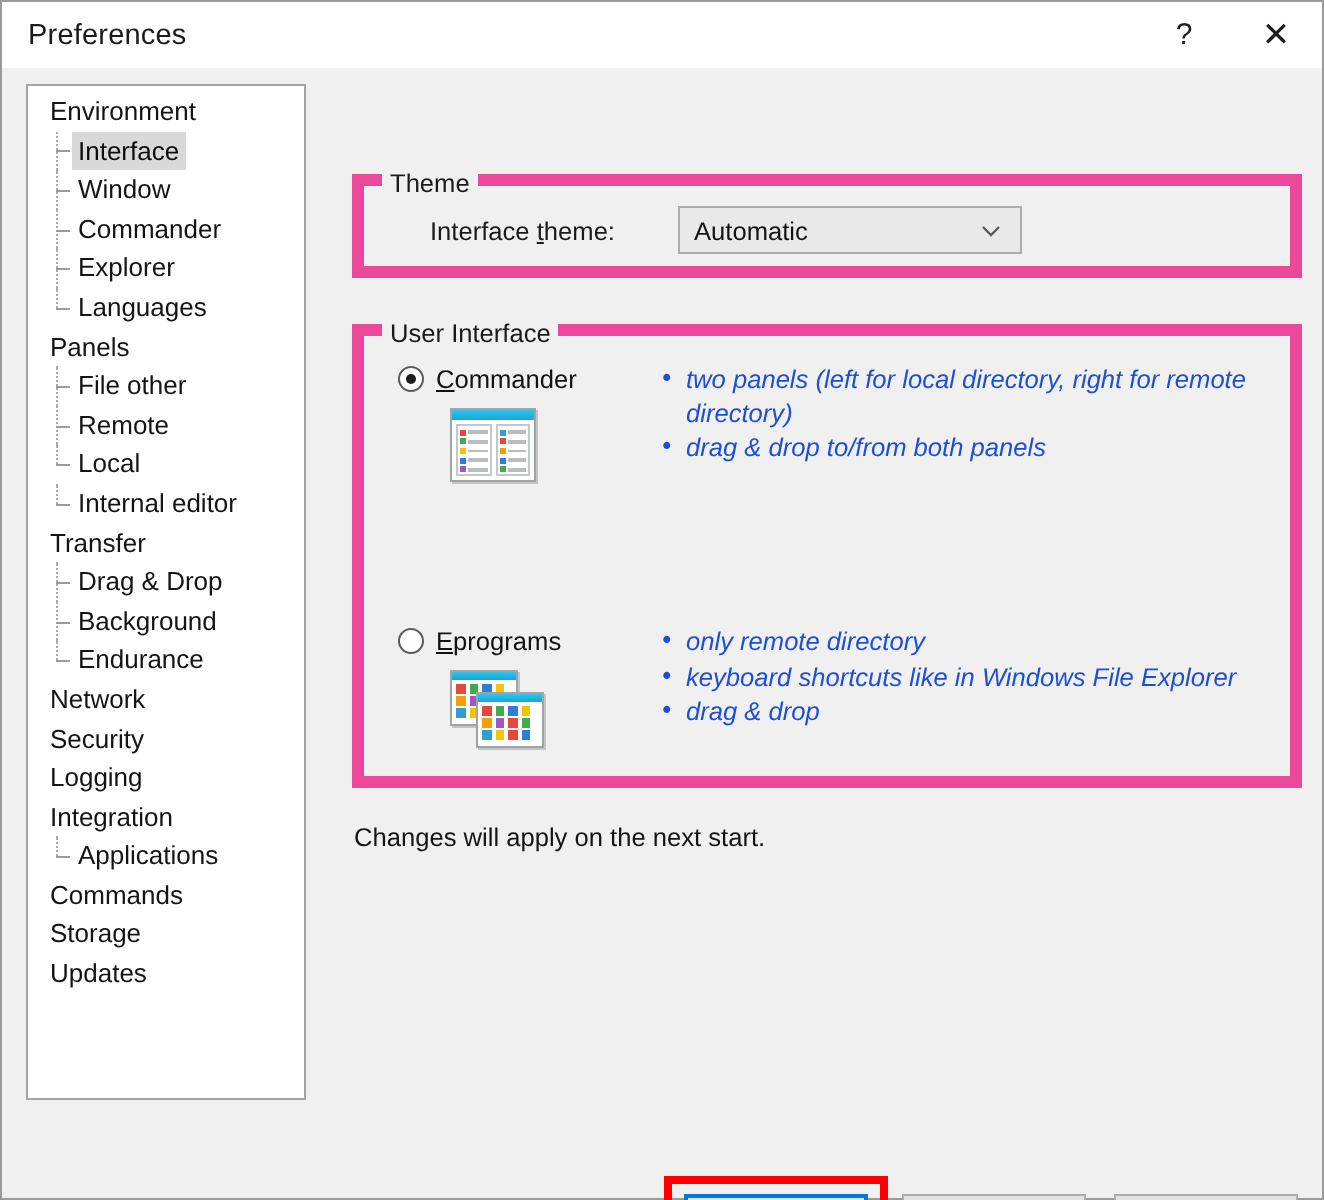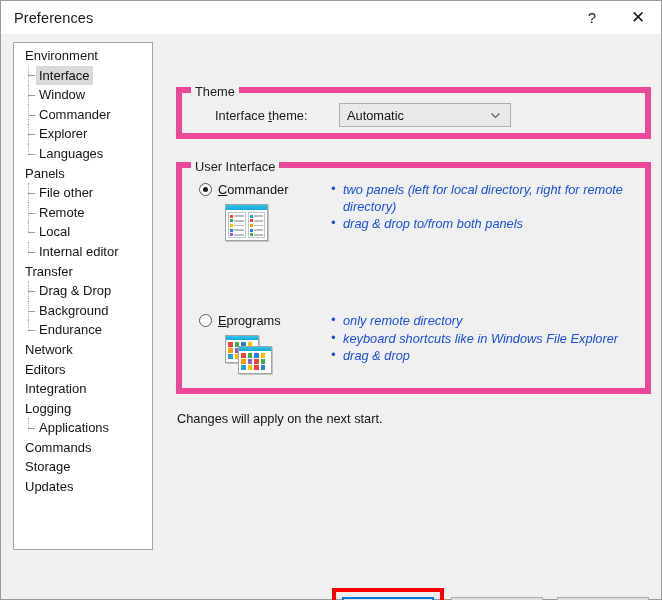--- a/index.html
+++ b/index.html
@@ -295,23 +295,23 @@
         <div class="tnode root"><span class="tlabel">Panels</span></div>
         <div class="tnode child"><span class="tlabel">File other</span></div>
         <div class="tnode child"><span class="tlabel">Remote</span></div>
         <div class="tnode child last"><span class="tlabel">Local</span></div>
         <div class="tnode child last"><span class="tlabel">Internal editor</span></div>
         <div class="tnode root"><span class="tlabel">Transfer</span></div>
         <div class="tnode child"><span class="tlabel">Drag &amp; Drop</span></div>
         <div class="tnode child"><span class="tlabel">Background</span></div>
         <div class="tnode child last"><span class="tlabel">Endurance</span></div>
         <div class="tnode root"><span class="tlabel">Network</span></div>
-        <div class="tnode root"><span class="tlabel">Editors</span></div>
+        <div class="tnode root"><span class="tlabel">Security</span></div>
+        <div class="tnode root"><span class="tlabel">Logging</span></div>
         <div class="tnode root"><span class="tlabel">Integration</span></div>
-        <div class="tnode root"><span class="tlabel">Logging</span></div>
         <div class="tnode child last"><span class="tlabel">Applications</span></div>
         <div class="tnode root"><span class="tlabel">Commands</span></div>
         <div class="tnode root"><span class="tlabel">Storage</span></div>
         <div class="tnode root"><span class="tlabel">Updates</span></div>
       </div>
 
     <div class="groupbox" id="gb-theme">
       <div class="gb-title">Theme</div>
 
       <div class="theme-label"><span>Interface </span><u>t</u><span>heme:</span></div>

